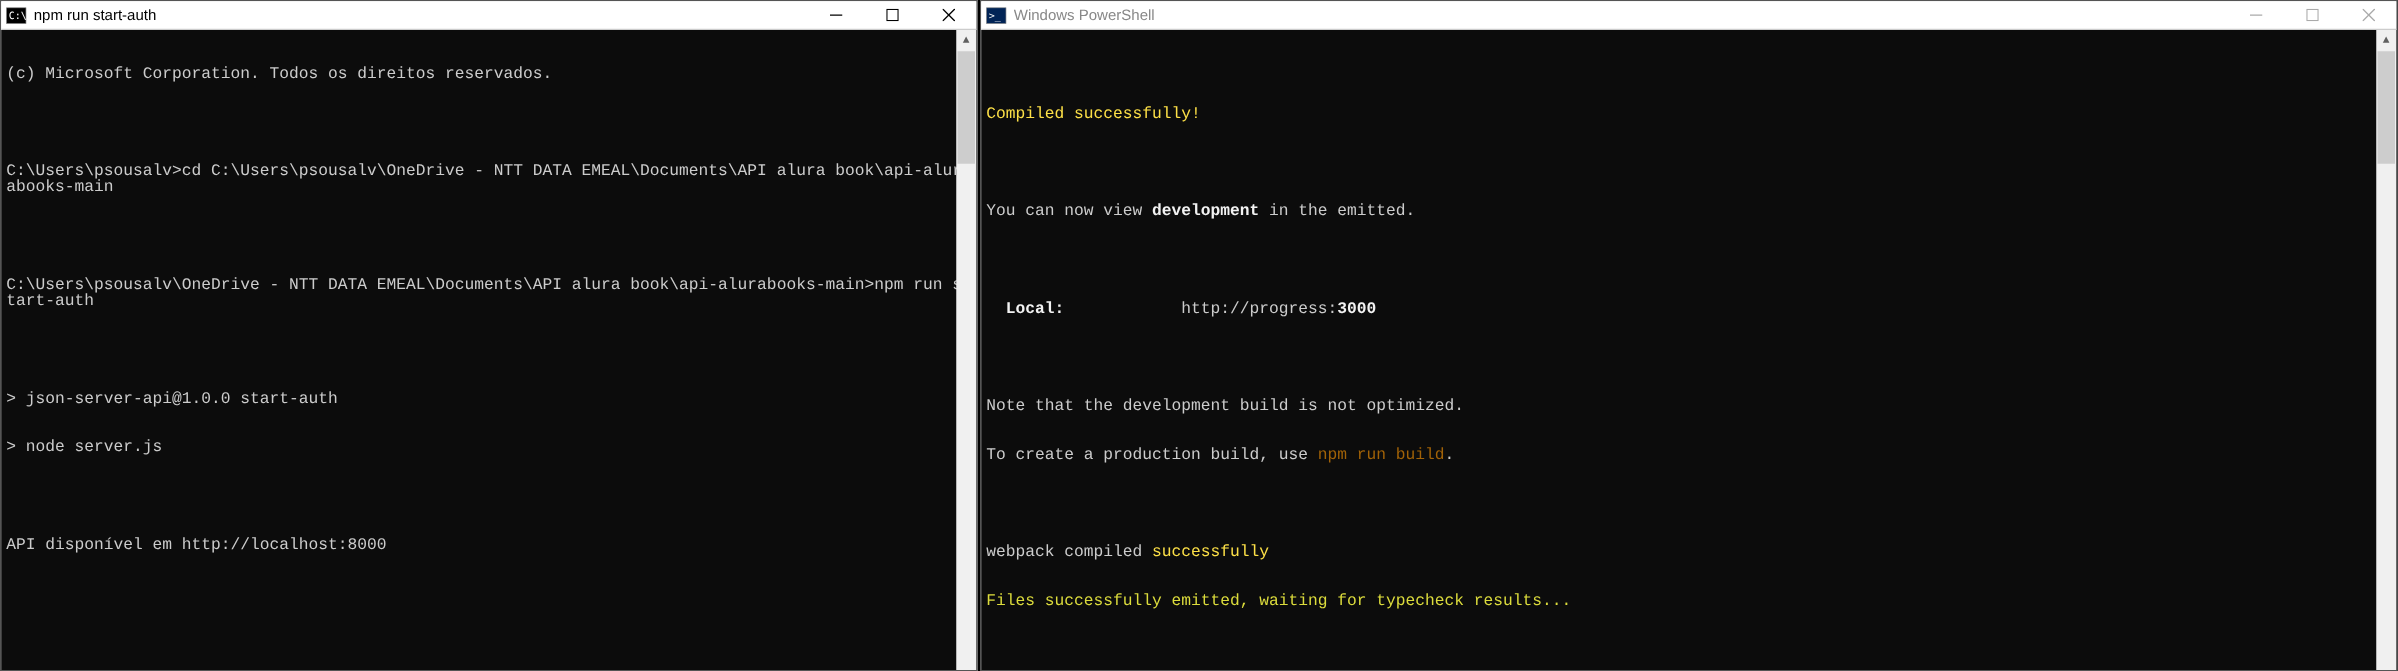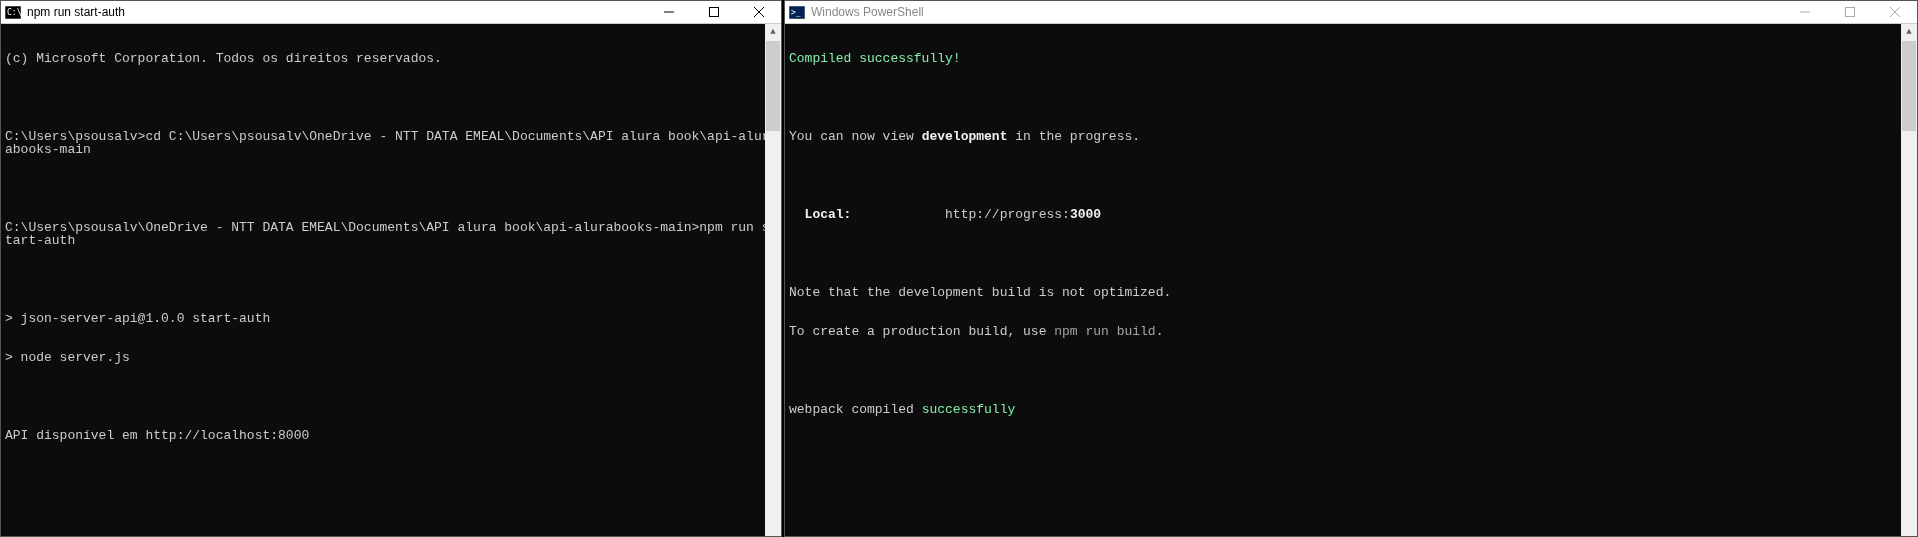--- a/index.html
+++ b/index.html
@@ -83,22 +83,22 @@
       width: 16px;
       height: 16px;
       display: flex;
       align-items: center;
       justify-content: center;
       font-size: 9px;
       color: #606060;
     }
     .scroll-arrow.up { top: 0; }
     .spacer { height: 13px; }
-    .green { color: #86efac; }
-    .cyan { color: #a3a3a3; }
+    .green { color: #fde047; margin-top: 32px; }
+    .cyan { color: #a16207; }
     .yellow { color: #dcdc3c; }
     .white { color: #f2f2f2; }
     .bold { font-weight: bold; }
   </style>
 </head>
 <body>
 
 <div class="window window-left">
   <div class="titlebar">
     <span class="cmd-icon">
@@ -170,28 +170,29 @@
         <svg width="10" height="10">
             <line x1="0" y1="0" x2="10" y2="10" stroke="#000" stroke-width="1"></line>
             <line x1="10" y1="0" x2="0" y2="10" stroke="#000" stroke-width="1"></line>
           </svg>
       </div>
     </div>
   </div>
   <div class="terminal">
     <div class="terminal-line green">Compiled successfully!</div>
     <div class="spacer"></div>
-    <div class="terminal-line"><span>You can now view </span><span class="white bold">development</span><span> in the progress.</span></div>
+    <div class="terminal-line"><span>You can now view </span><span class="white bold">development</span><span> in the emitted.</span></div>
     <div class="spacer"></div>
     <div class="terminal-line"><span class="white bold">  Local:            </span><span>http://progress:</span><span class="white bold">3000</span></div>
     <div class="spacer"></div>
     <div class="terminal-line">Note that the development build is not optimized.</div>
     <div class="terminal-line"><span>To create a production build, use </span><span class="cyan">npm run build</span><span>.</span></div>
     <div class="spacer"></div>
     <div class="terminal-line"><span>webpack compiled </span><span class="green">successfully</span></div>
+    <div class="terminal-line yellow">Files successfully emitted, waiting for typecheck results...</div>
     
 
     <div class="scroll-track">
       <div class="scroll-arrow up">▲</div>
       <div class="scroll-thumb" style="top:17px;"></div>
     </div>
   </div>
 </div>
 
 </body></html>

